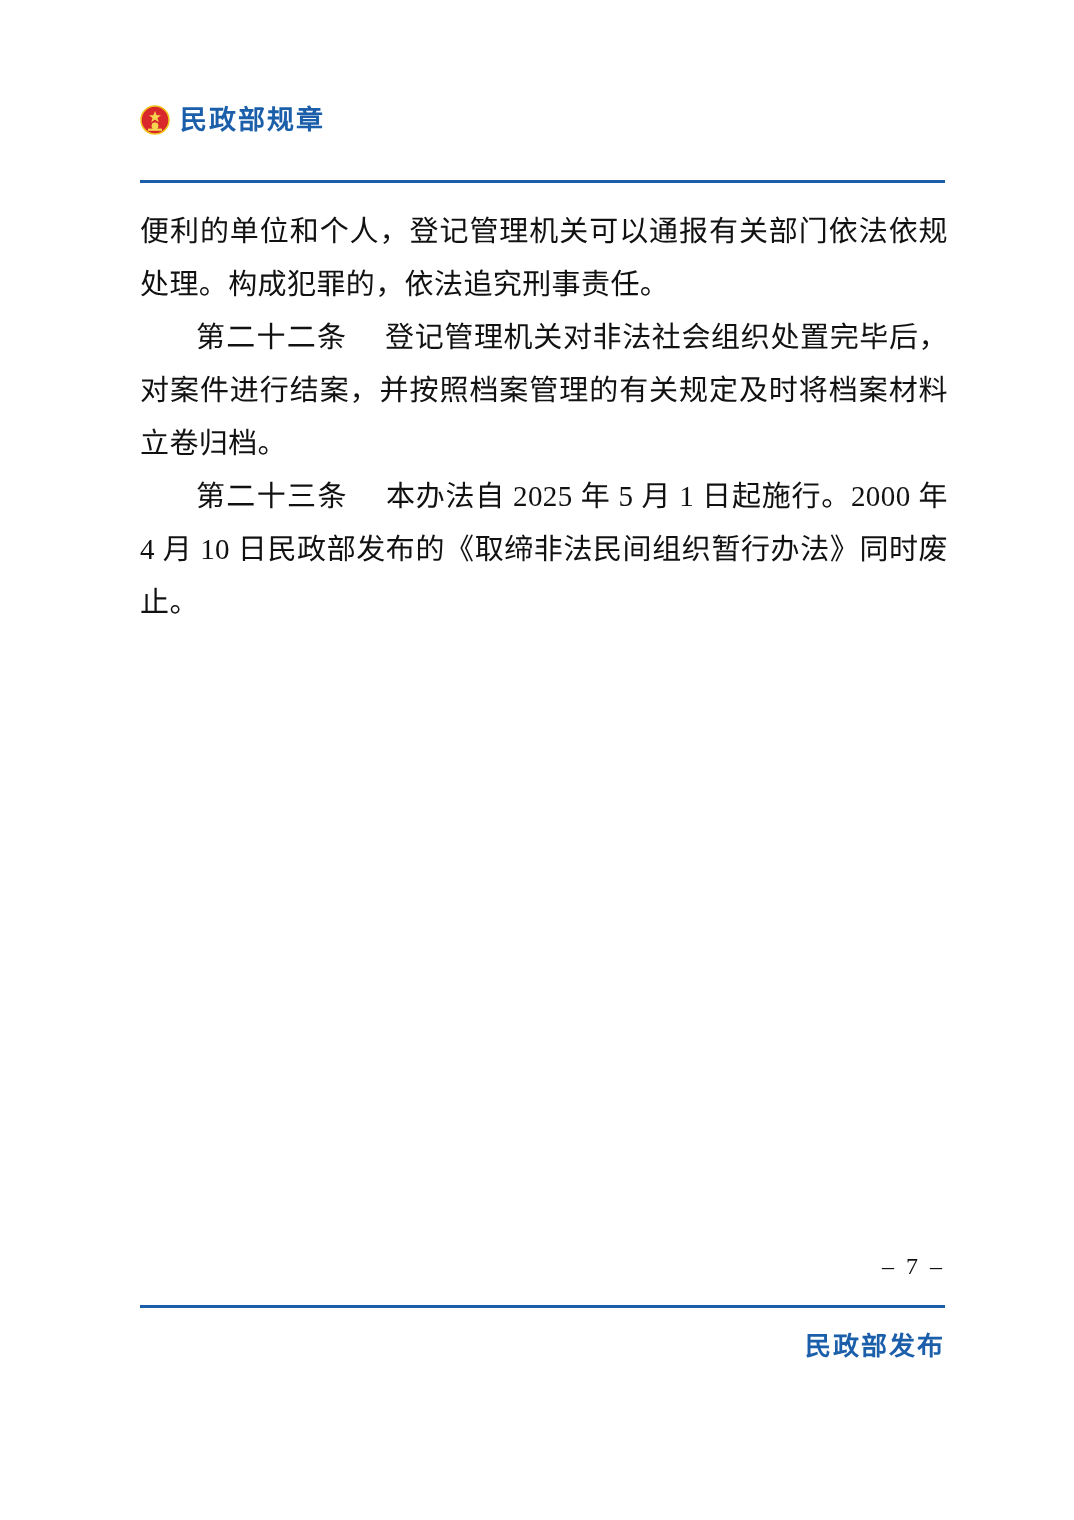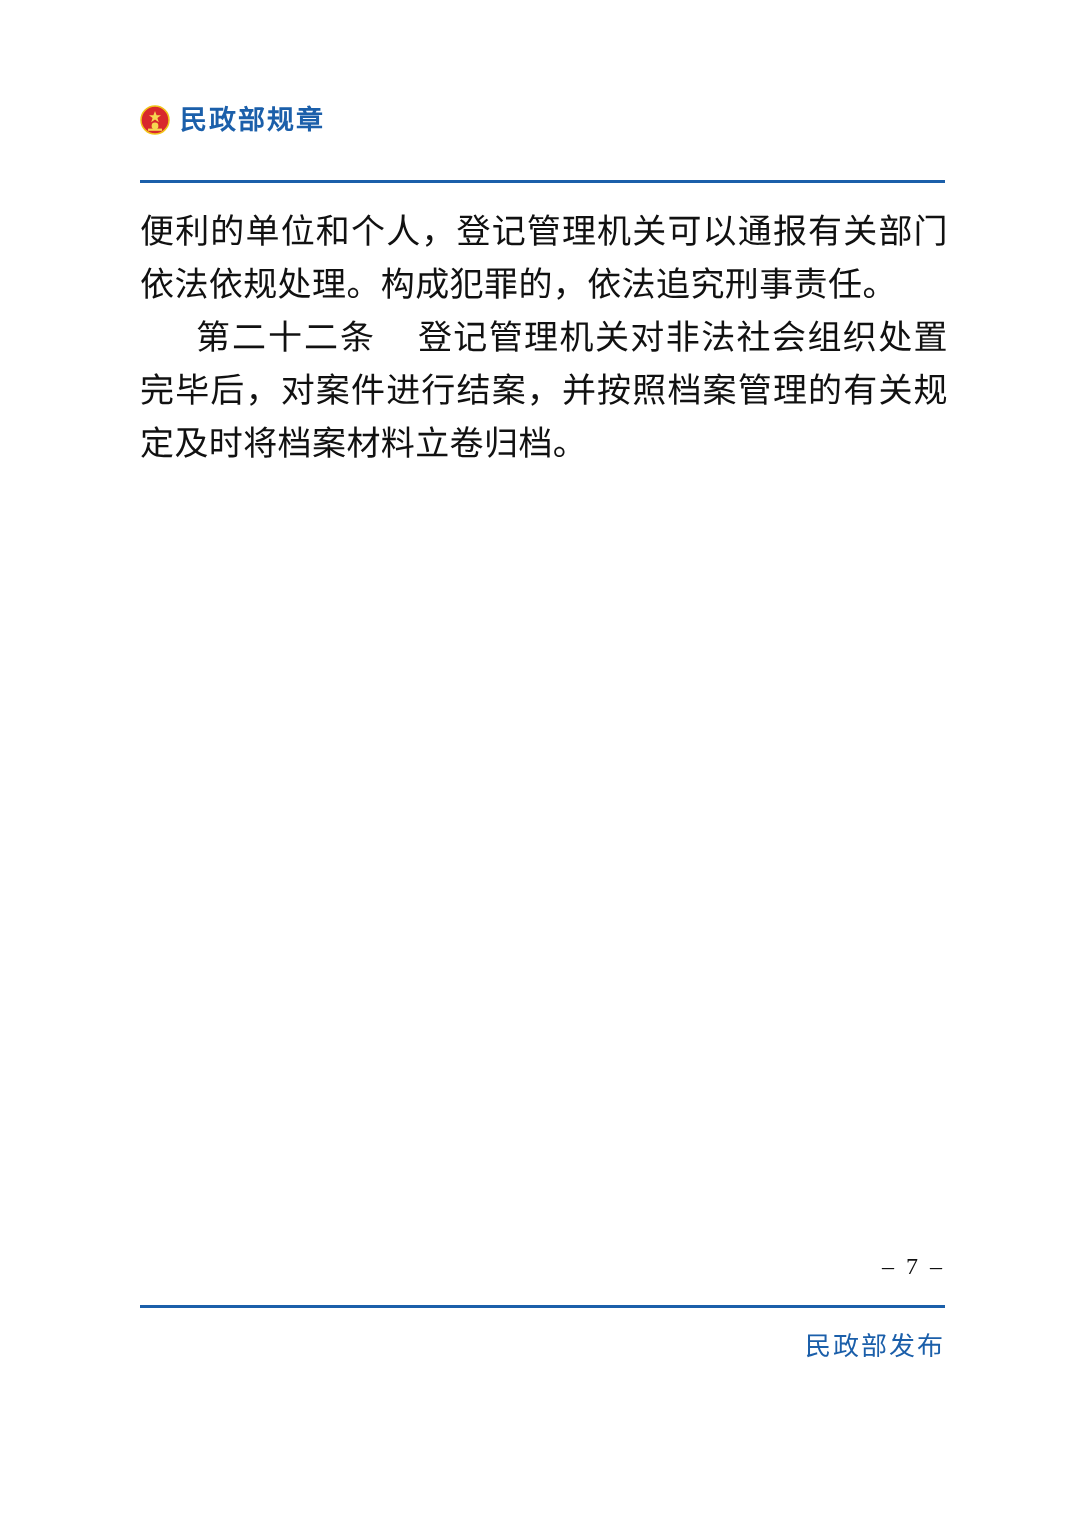--- a/index.html
+++ b/index.html
@@ -58,21 +58,21 @@
   }
 
   
   .content {
     position: absolute;
     left: 140px;
     top: 205px;
     width: 808px;
   }
   .para {
-    font-size: 34px;
+    font-size: 29px;
     line-height: 53px;
     text-align: justify;
     text-justify: inter-ideograph;
     margin: 0 0 0 0;
     letter-spacing: 0.4px;
     color: #111111;
   }
   .para.indent {
     text-indent: 56px;
   }
@@ -104,21 +104,21 @@
     height: 3px;
     background: #1b5faa;
   }
   .footer-publisher {
     position: absolute;
     left: 0;
     top: 1325px;
     width: 945px;
     text-align: right;
     font-size: 26px;
-    font-weight: 400;
+    font-weight: 700;
     letter-spacing: 2px;
     color: #1b5faa;
   }
 </style>
 </head>
 <body>
 
 <div class="page">
 
   <div class="header">
@@ -137,20 +137,25 @@
   <div class="content">
 
     <p class="para">便利的单位和个人，登记管理机关可以通报有关部门依法依规处理。构成犯罪的，依法追究刑事责任。</p>
 
     <p class="para indent">
       <span class="art-label">第二十二条</span>
       <span class="art-gap"></span>
       <span>登记管理机关对非法社会组织处置完毕后，对案件进行结案，并按照档案管理的有关规定及时将档案材料立卷归档。</span>
     </p>
 
+    <p class="para indent">
+      <span class="art-label">第二十三条</span>
+      <span class="art-gap"></span>
+      <span>本办法自 2025 年 5 月 1 日起施行。2000 年 4 月 10 日民政部发布的《取缔非法民间组织暂行办法》同时废止。</span>
+    </p>
 
   </div>
 
   <div class="page-number">– 7 –</div>
   <div class="footer-rule"></div>
   <div class="footer-publisher">民政部发布</div>
 
 </div>
 
 </body></html>

